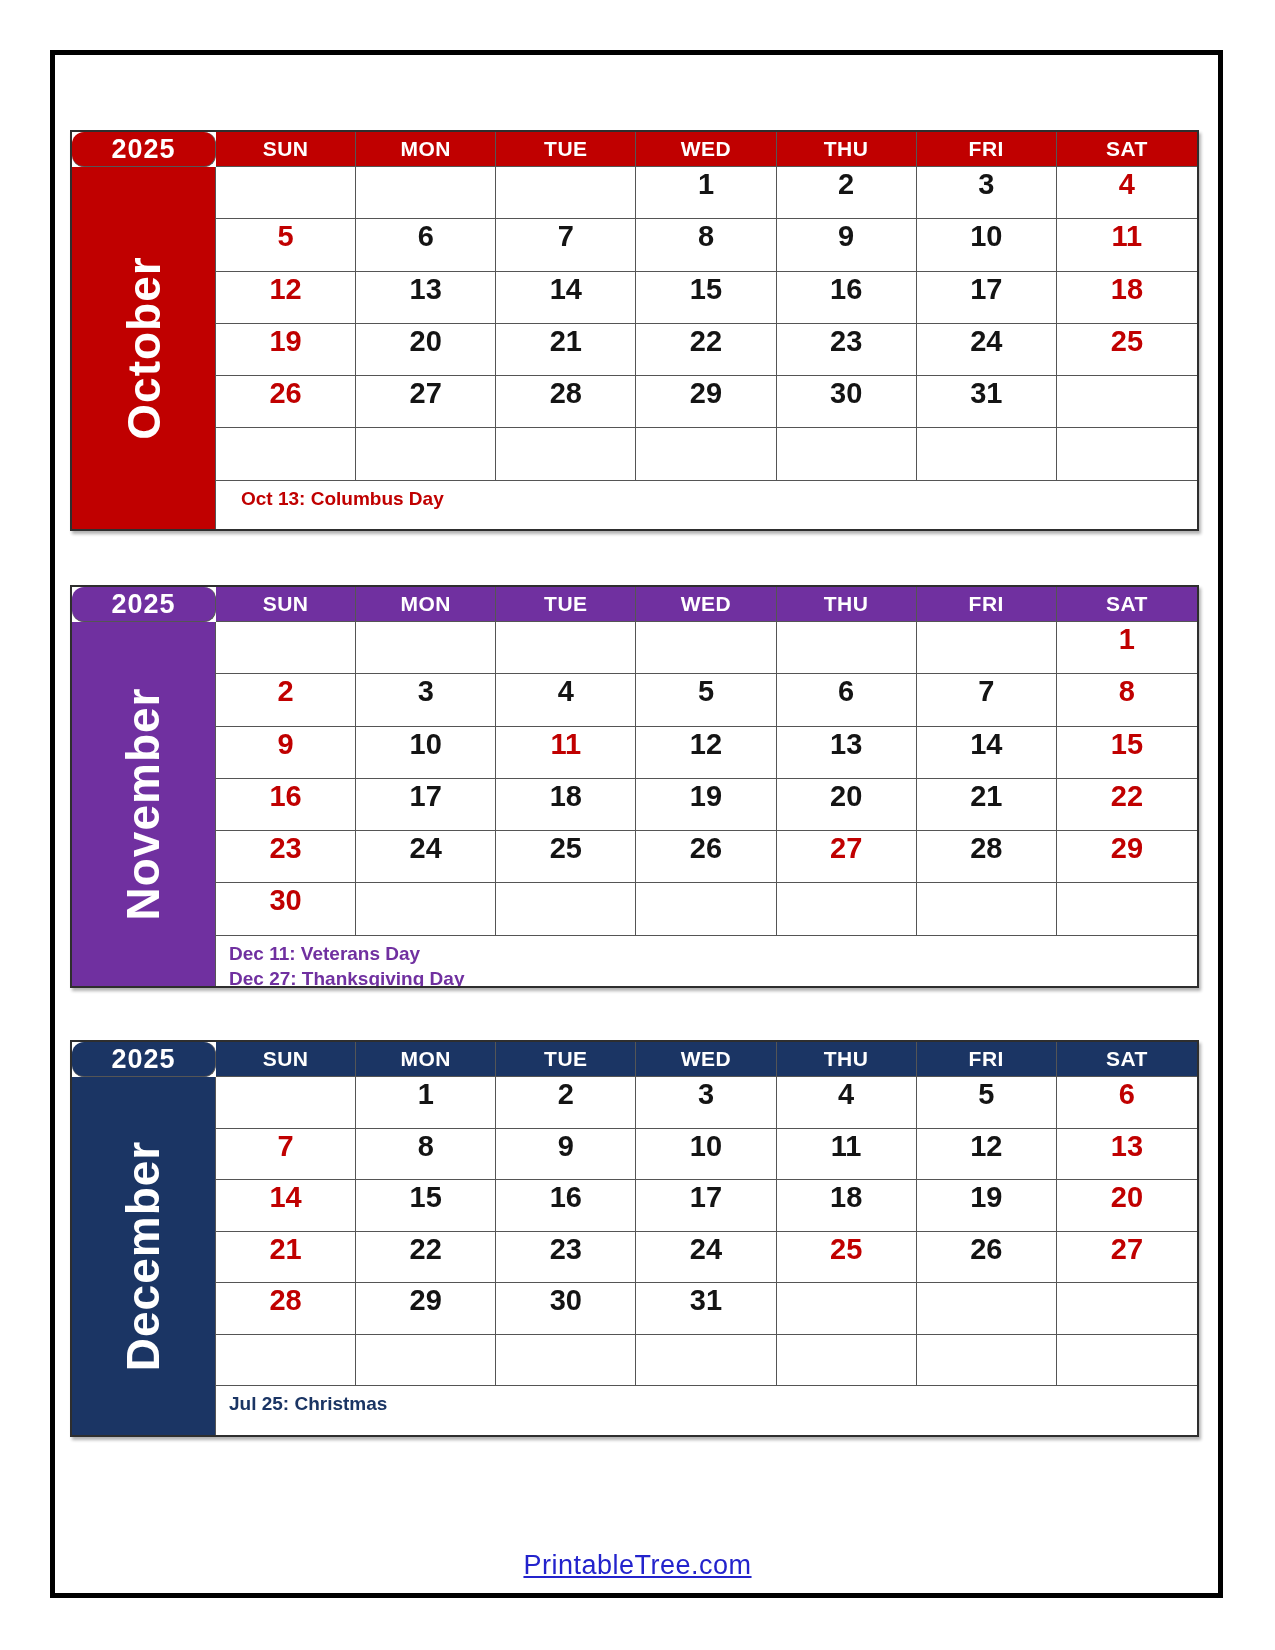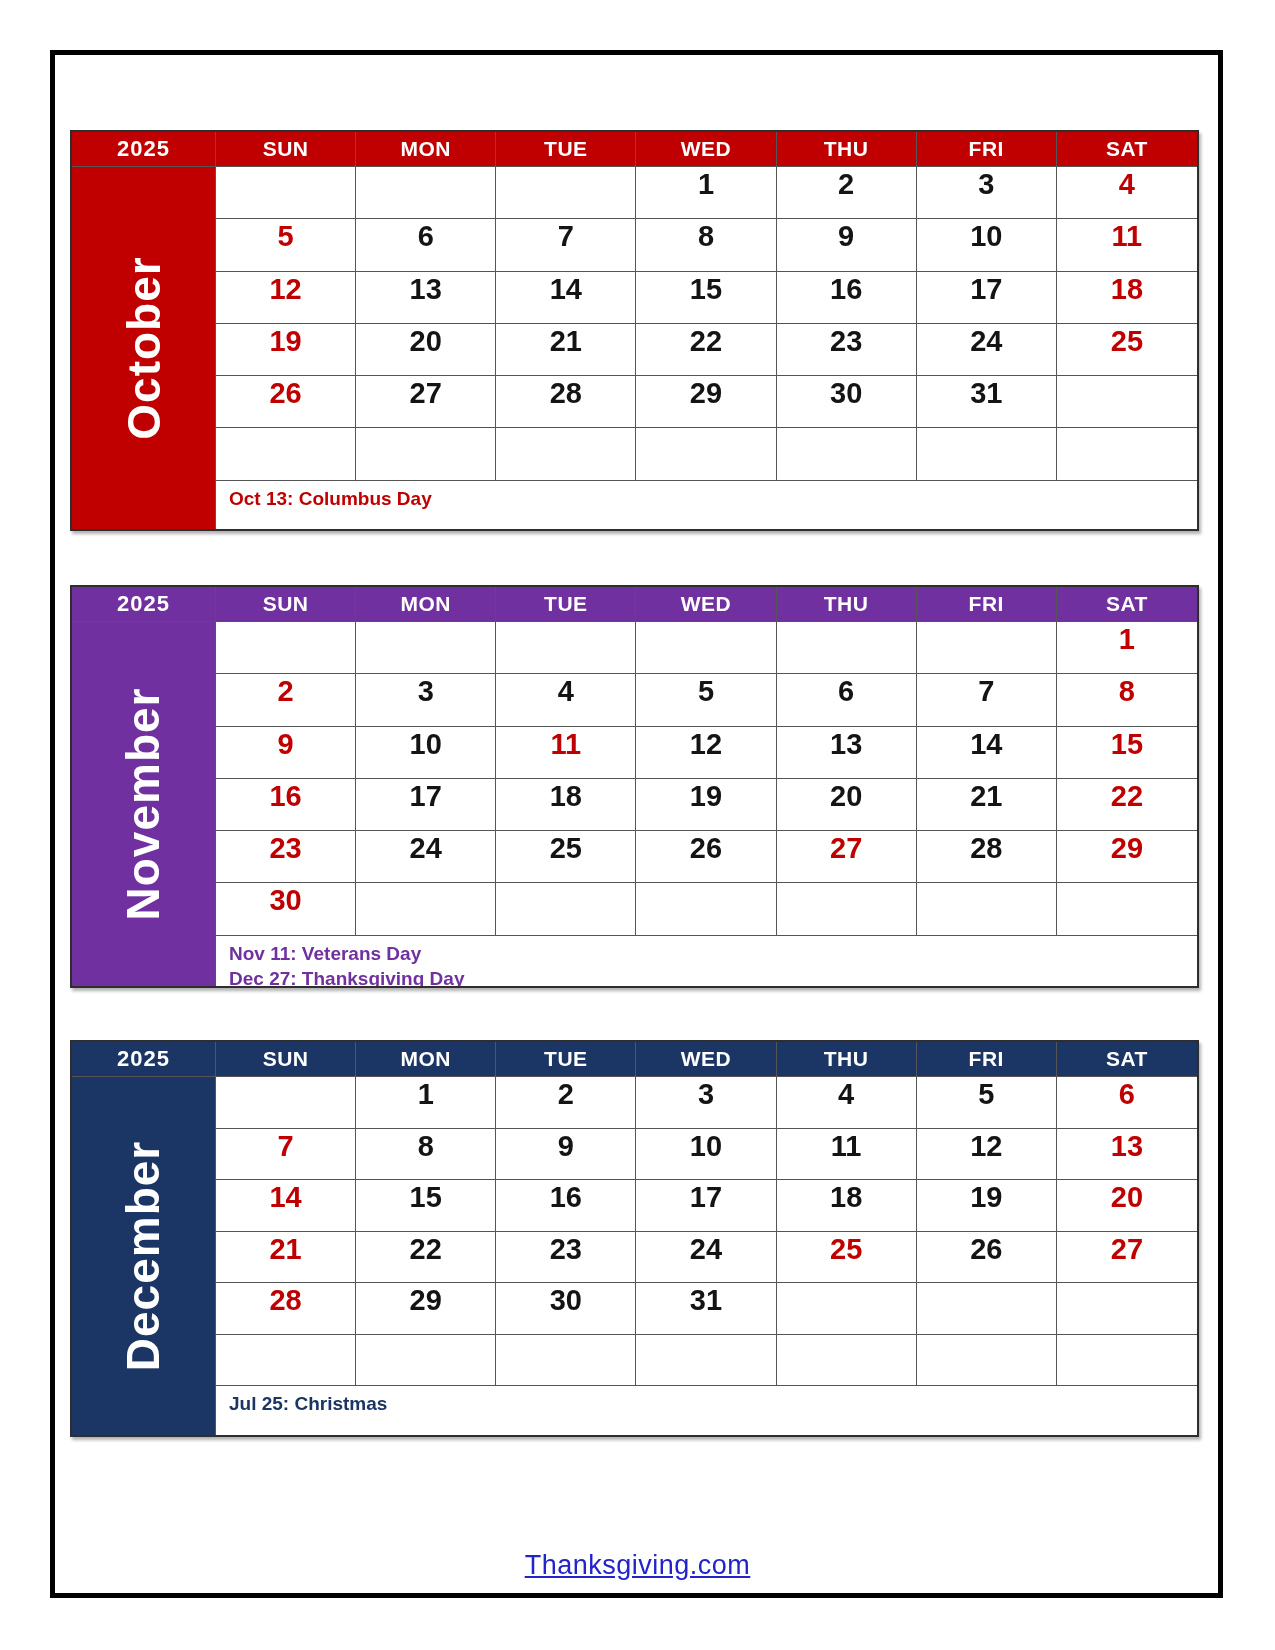--- a/index.html
+++ b/index.html
@@ -19,22 +19,22 @@
   }
   .cal-october {top:130px;height:401px;grid-template-rows:35px repeat(6,52.3px) 1fr;}
   .cal-november{top:585px;height:403px;grid-template-rows:35px repeat(6,52.3px) 1fr;}
   .cal-december{top:1040px;height:397px;grid-template-rows:35px repeat(6,51.5px) 1fr;}
   .cell{
     border-right:1px solid #555;border-bottom:1px solid #555;
     box-sizing:border-box;overflow:hidden;
   }
   .last-col{border-right:none;}
   .year-cell{
-    background:var(--theme);color:#fff;font-weight:bold;font-size:22px;
-    display:flex;align-items:center;justify-content:center;letter-spacing:1px;
+    background:var(--theme);color:#fff;font-weight:bold;font-size:27px;
+    display:flex;align-items:center;justify-content:center;letter-spacing:1px;border-radius:12px;
   }
   .day-header{
     background:var(--theme);color:#fff;font-weight:bold;font-size:21px;
     display:flex;align-items:center;justify-content:center;letter-spacing:0.5px;
   }
   .month-col{
     background:var(--theme);border-right:1px solid #555;border-bottom:none;
     display:flex;align-items:center;justify-content:center;
   }
   .month-label{
@@ -111,21 +111,21 @@
     <div class="cell date-cell" style="color: rgb(20, 20, 20);">30</div>
     <div class="cell date-cell" style="color: rgb(20, 20, 20);">31</div>
     <div class="cell date-cell last-col"></div>
     <div class="cell date-cell"></div>
     <div class="cell date-cell"></div>
     <div class="cell date-cell"></div>
     <div class="cell date-cell"></div>
     <div class="cell date-cell"></div>
     <div class="cell date-cell"></div>
     <div class="cell date-cell last-col"></div>
-    <div class="cell notes-cell" style="grid-column: 2 / span 7; color: rgb(192, 0, 0);">
+    <div class="cell notes-cell" style="grid-column: 2 / span 7; color: rgb(192, 0, 0); margin-left: 12px;">
       <div class="note-line">Oct 13: Columbus Day</div>
     </div>
   </section>
 <section class="cal cal-november" style="--theme: #7030A0;">
     <div class="cell year-cell">2025</div>
     <div class="cell day-header">SUN</div>
     <div class="cell day-header">MON</div>
     <div class="cell day-header">TUE</div>
     <div class="cell day-header">WED</div>
     <div class="cell day-header">THU</div>
@@ -170,21 +170,21 @@
     <div class="cell date-cell" style="color: rgb(20, 20, 20);">28</div>
     <div class="cell date-cell last-col" style="color: rgb(192, 0, 0);">29</div>
     <div class="cell date-cell" style="color: rgb(192, 0, 0);">30</div>
     <div class="cell date-cell"></div>
     <div class="cell date-cell"></div>
     <div class="cell date-cell"></div>
     <div class="cell date-cell"></div>
     <div class="cell date-cell"></div>
     <div class="cell date-cell last-col"></div>
     <div class="cell notes-cell" style="grid-column: 2 / span 7; color: rgb(112, 48, 160);">
-      <div class="note-line">Nov 11: Veterans Day</div>
+      <div class="note-line">Dec 11: Veterans Day</div>
       <div class="note-line">Dec 27: Thanksgiving Day</div>
     </div>
   </section>
 <section class="cal cal-december" style="--theme: #1B3564;">
     <div class="cell year-cell">2025</div>
     <div class="cell day-header">SUN</div>
     <div class="cell day-header">MON</div>
     <div class="cell day-header">TUE</div>
     <div class="cell day-header">WED</div>
     <div class="cell day-header">THU</div>
@@ -234,14 +234,14 @@
     <div class="cell date-cell"></div>
     <div class="cell date-cell"></div>
     <div class="cell date-cell"></div>
     <div class="cell date-cell last-col"></div>
     <div class="cell notes-cell" style="grid-column: 2 / span 7; color: rgb(27, 53, 100);">
       <div class="note-line">Jul 25: Christmas</div>
     </div>
   </section>
 
 <div class="footer">
-  <a>Thanksgiving.com</a>
+  <a>PrintableTree.com</a>
 </div>
 
 </body></html>

